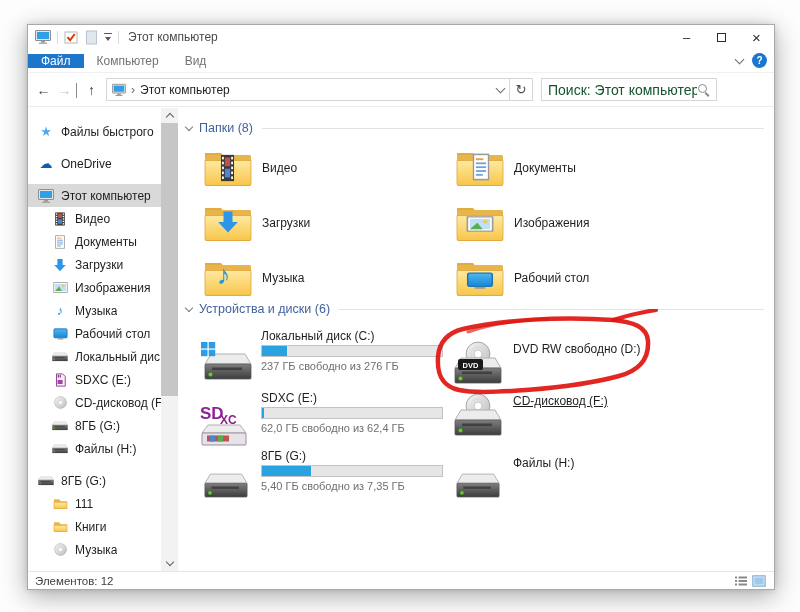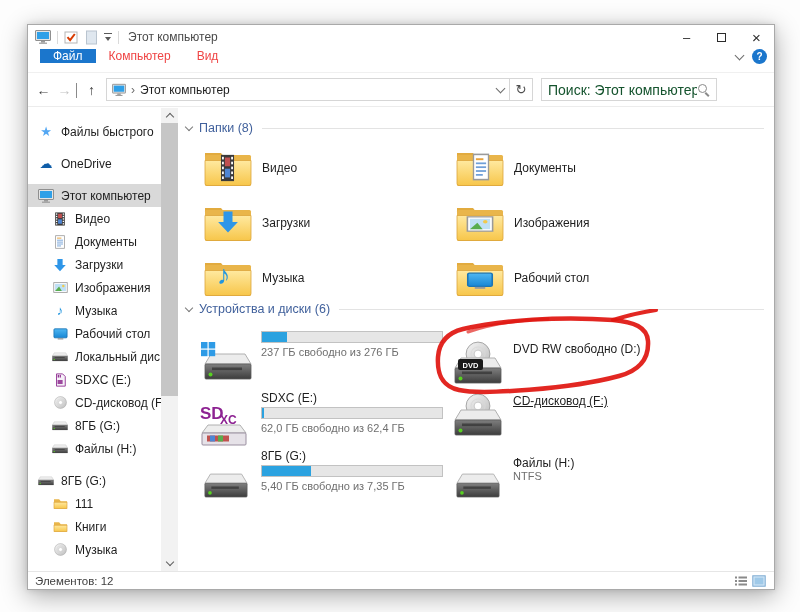--- a/index.html
+++ b/index.html
@@ -25,22 +25,22 @@
   .sep { width:1px; height:13px; background:#dadada; }
   .qat-drop { width:8px; height:8px; position:relative; }
   .qat-drop::before { content:""; position:absolute; left:0; top:0; width:8px; height:1.4px; background:#5a5a5a; }
   .qat-drop::after  { content:""; position:absolute; left:1px; top:3.5px; border-left:3px solid transparent; border-right:3px solid transparent; border-top:4px solid #5a5a5a; }
   .title-text { color:#4a4a4a; margin-left:3px; white-space:nowrap; }
   .wincontrols { margin-left:auto; display:flex; height:100%; }
   .wc { width:35px; height:100%; display:flex; align-items:center; justify-content:center; color:#2b2b2b; font-size:13px; }
   .wc-max span { width:9px; height:9px; border:1px solid #2b2b2b; display:block; }
 
   
-  .tabrow { height:24px; display:flex; align-items:flex-start; border-bottom:1px solid #f0f0f0;padding-left:12px; }
-  .tab { padding:0 13px; display:flex; align-items:center; color:#ef4444; cursor:default; }
+  .tabrow { height:24px; display:flex; align-items:center; border-bottom:1px solid #f0f0f0; }
+  .tab { padding:0 13px; display:flex; align-items:center; color:#737373; cursor:default; }
   .tab.active { background:#1b76cc; color:#fff; }
   .tabrow-right { margin-left:auto; display:flex; align-items:center; gap:9px; padding-right:7px; }
   .cdown { width:7px; height:7px; border-right:1.4px solid #6d6d6d; border-bottom:1.4px solid #6d6d6d; transform:rotate(45deg); margin-top:-3px; }
   .help-circle { width:15px; height:15px; border-radius:50%; background:#1b76cc; color:#fff; font-size:10px; font-weight:bold; display:flex; align-items:center; justify-content:center; }
 
   
   .toolbar { height:34px; display:flex; align-items:center; padding:0 6px 0 5px; border-bottom:1px solid #ececec; }
   .navbtn { width:21px; text-align:center; color:#3b3b3b; font-size:14px; flex:none; }
   .navbtn.disabled { color:#c3c3c3; }
   .navchev { flex:none; margin:0 4px 0 1px; }
@@ -492,20 +492,21 @@
               </g>
             <g fill="#2e9be6">
               <rect x="1" y="1" width="6.5" height="6.5"></rect>
                 <rect x="8.7" y="1" width="6.5" height="6.5"></rect>
               <rect x="1" y="8.7" width="6.5" height="6.5"></rect>
                 <rect x="8.7" y="8.7" width="6.5" height="6.5"></rect>
             </g>
           </svg>
         </span>
         <div class="dinfo">
+          <div class="dname">Локальный диск (C:)</div>
           <div class="dbar">
               <div class="dfill" style="width: 14%;"></div>
             </div>
           <div class="dcap">237 ГБ свободно из 276 ГБ</div>
         </div>
       </div>
 
       <div class="dtile mid" style="left:274px; top:221px;">
         <span class="dicon">
           <svg width="52" height="44" viewBox="0 0 52 44">
@@ -583,21 +584,20 @@
       <div class="dtile two" style="left:274px; top:341px;">
         <span class="dicon">
           <svg width="52" height="44" viewBox="0 0 52 44">
             <g transform="translate(4,12)">
                 <use href="#sym-drive48" width="44" height="26"></use>
               </g>
           </svg>
         </span>
         <div class="dinfo">
           <div class="dname">Файлы (H:)</div>
-          <div class="dcap">NTFS</div>
         </div>
       </div>
 
       <svg class="annot" viewBox="0 0 235 95">
         <path d="M35,20 C73,11 133,7 185,11 C206,13 219,18 220,32 C221,48 213,61 191,67 C143,80 53,86 31,81 C13,77 9,64 10,48 C11,34 19,24 35,20 Z" fill="none" stroke="#e0150f" stroke-width="4.5" stroke-linecap="round" opacity="0.92"></path>
         <path d="M185,11 C198,7 214,3 228,1" fill="none" stroke="#e0150f" stroke-width="4" stroke-linecap="round" opacity="0.92"></path>
         <path d="M40,23 C62,15 92,11 120,10" fill="none" stroke="#e0150f" stroke-width="3" stroke-linecap="round" opacity="0.65"></path>
       </svg>
 
     </div>

